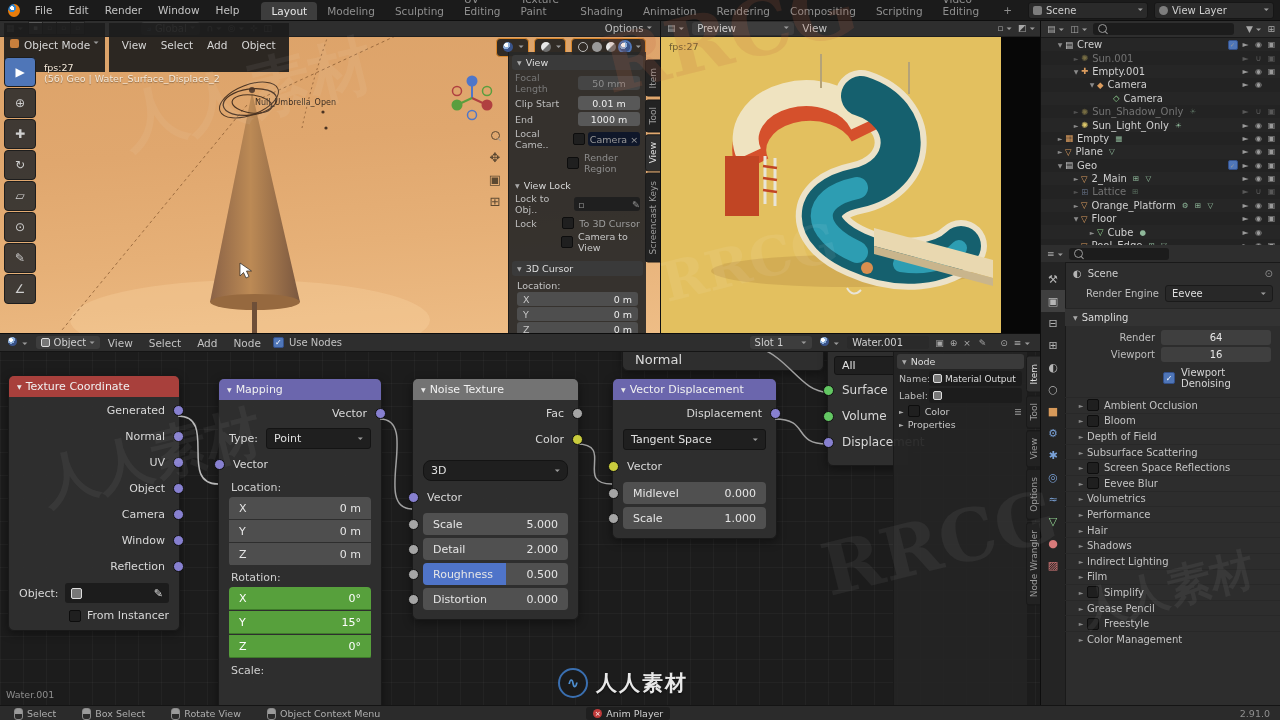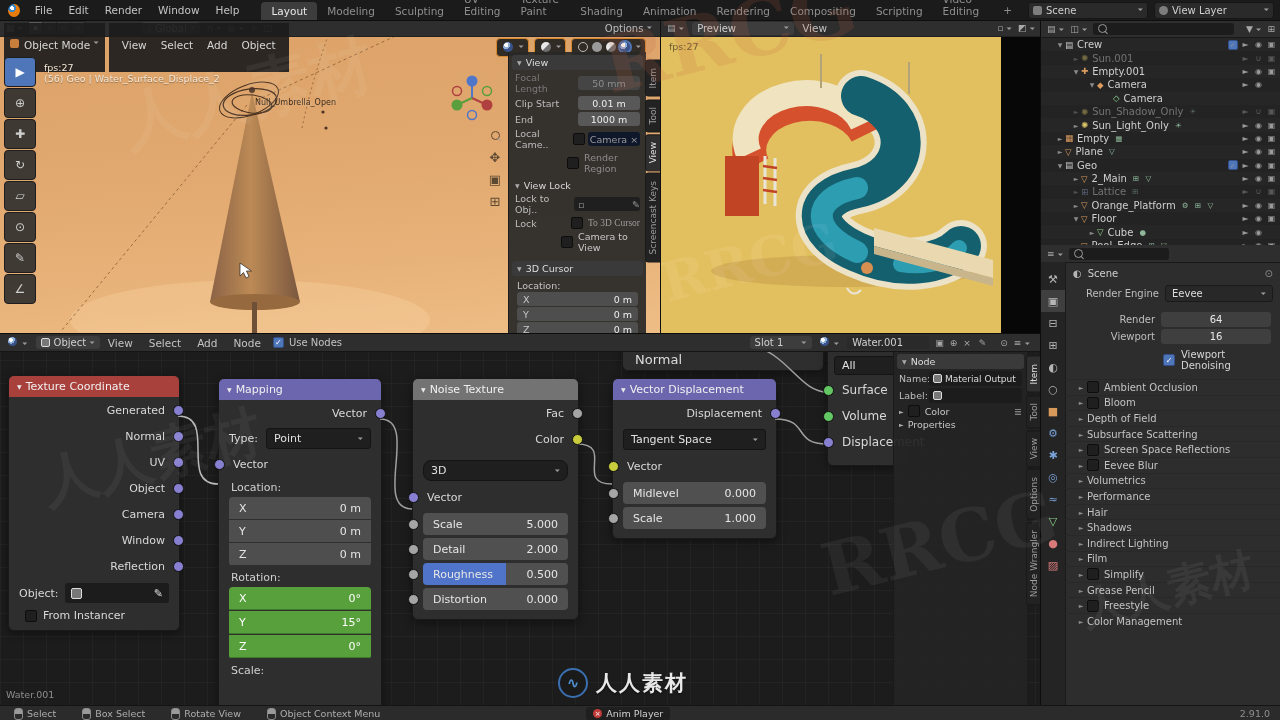--- a/index.html
+++ b/index.html
@@ -173,21 +173,21 @@
   .stack.green .stackrow{background:#57a03c;color:#fff;border-bottom:1px solid #3f7a2b;}
   .pillrow{position:relative;display:flex;align-items:center;height:22px;margin:3px 10px;
            background:#505050;border-radius:4px;padding:0 10px;color:#e6e6e6;}
   .pillrow .v{margin-left:auto;}
   .pillrow.fill-blue{background:linear-gradient(90deg,#4f74c9 0 57%,#505050 57%);}
   .pillrow .sock{left:-15px;}
   .objfield{display:flex;align-items:center;margin:4px 10px;}
   .objfield .fld{flex:1;display:flex;align-items:center;background:#1c1c1c;border-radius:3px;
                  height:20px;padding:0 6px;margin-left:6px;}
   .minibox{width:9px;height:9px;border:1.4px solid #ddd;border-radius:2px;background:#777;flex:none;}
-  .cbrow{display:flex;align-items:center;margin:6px 10px 8px;}
+  .cbrow{display:flex;align-items:center;margin:6px 10px 8px;justify-content:flex-end;}
   .cbrow span{margin-left:6px;}
   #ne-npanel{position:absolute;left:893px;top:0;width:133px;height:355px;background:rgba(36,36,36,.94);
              border-left:1px solid #1a1a1a;font-size:9.5px;z-index:6;}
   .nfield{display:flex;align-items:center;margin:2px 5px;}
   .nfield .flab{width:30px;color:#bdbdbd;}
   .nfield .fval{flex:1;display:flex;align-items:center;background:#1c1c1c;border-radius:3px;
                 height:15px;padding:0 4px;color:#dcdcdc;font-size:9px;}
   #wires{position:absolute;left:0;top:0;z-index:2;}
   #waterlabel{position:absolute;left:6px;bottom:6px;color:#8d8d8d;font-size:9.5px;z-index:5;}
 
@@ -421,21 +421,21 @@
         <span class="tri">▼</span>
           <span style="color:#d8d8d8;">View Lock</span>
       </div>
       <div class="prow">
         <span class="plab">Lock to Obj..</span>
         <span class="pval" style="width:62px;background:#1f1f1f;text-align:left;padding-left:4px;color:#9a9a9a;">▫ <span style="float:right;">✎</span></span>
       </div>
       <div class="prow">
         <span class="plab">Lock</span>
         <span class="cb"></span>
-        <span style="margin-left:5px;color:#9d9d9d;font-family:Liberation Serif, serif;">To 3D Cursor</span>
+        <span style="margin-left:5px;color:#9d9d9d;">To 3D Cursor</span>
       </div>
       <div class="prow" style="padding-left:46px;">
         <span class="cb"></span>
         <span style="margin-left:5px;color:#c8c8c8;">Camera to View</span>
       </div>
       <div class="pnlhdr" style="margin-top:8px;">
         <span class="tri">▼</span>
           <span>3D Cursor</span>
       </div>
       <div style="padding:2px 8px 0;color:#c3c3c3;">Location:</div>
@@ -820,20 +820,24 @@
         <span>Scene</span>
         <span style="margin-left:auto;color:#8d8d8d;">⊙</span>
       </div>
       <div class="rengine">
         <span class="lab">Render Engine</span>
         <span class="dd">
           <span>Eevee</span>
             <span class="chev">⏷</span>
         </span>
       </div>
+      <div class="phead">
+        <span class="tri">▼</span>
+          <span>Sampling</span>
+      </div>
       <div class="sampgrid">
         <div class="samprow">
           <span class="lab">Render</span>
           <span class="val">64</span>
         </div>
         <div class="samprow">
           <span class="lab">Viewport</span>
           <span class="val">16</span>
         </div>
         <div class="denrow">

